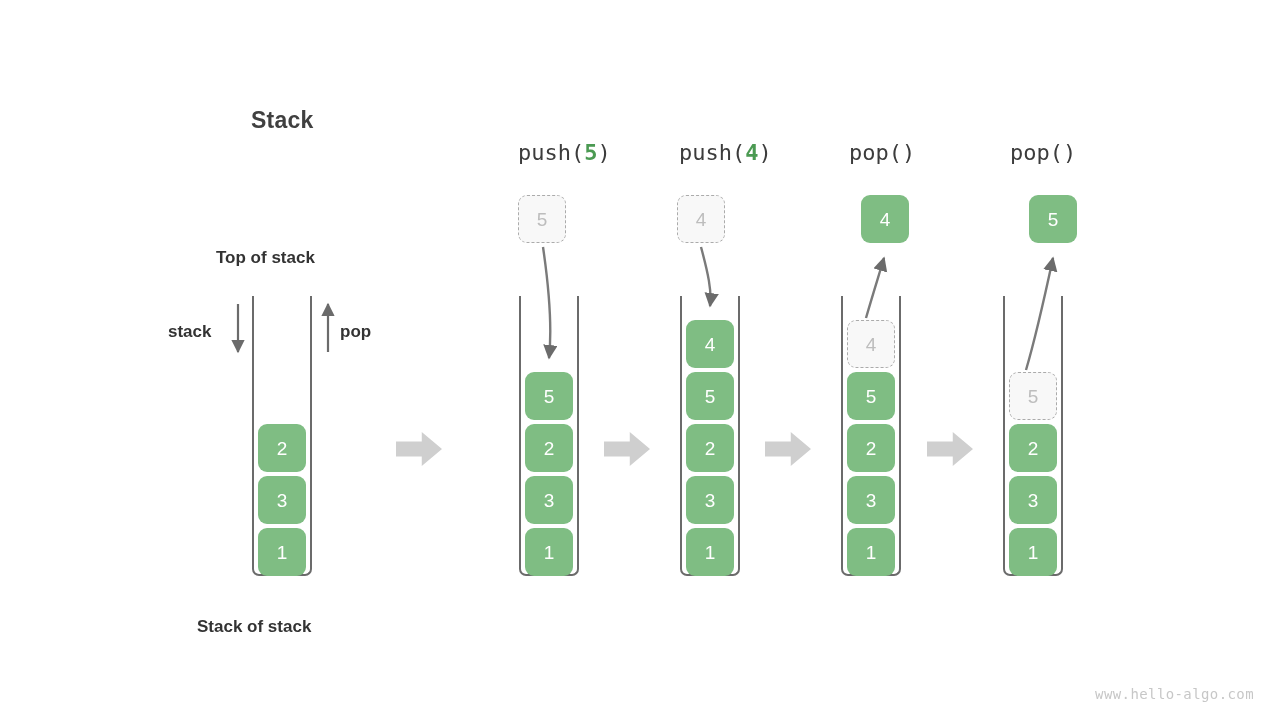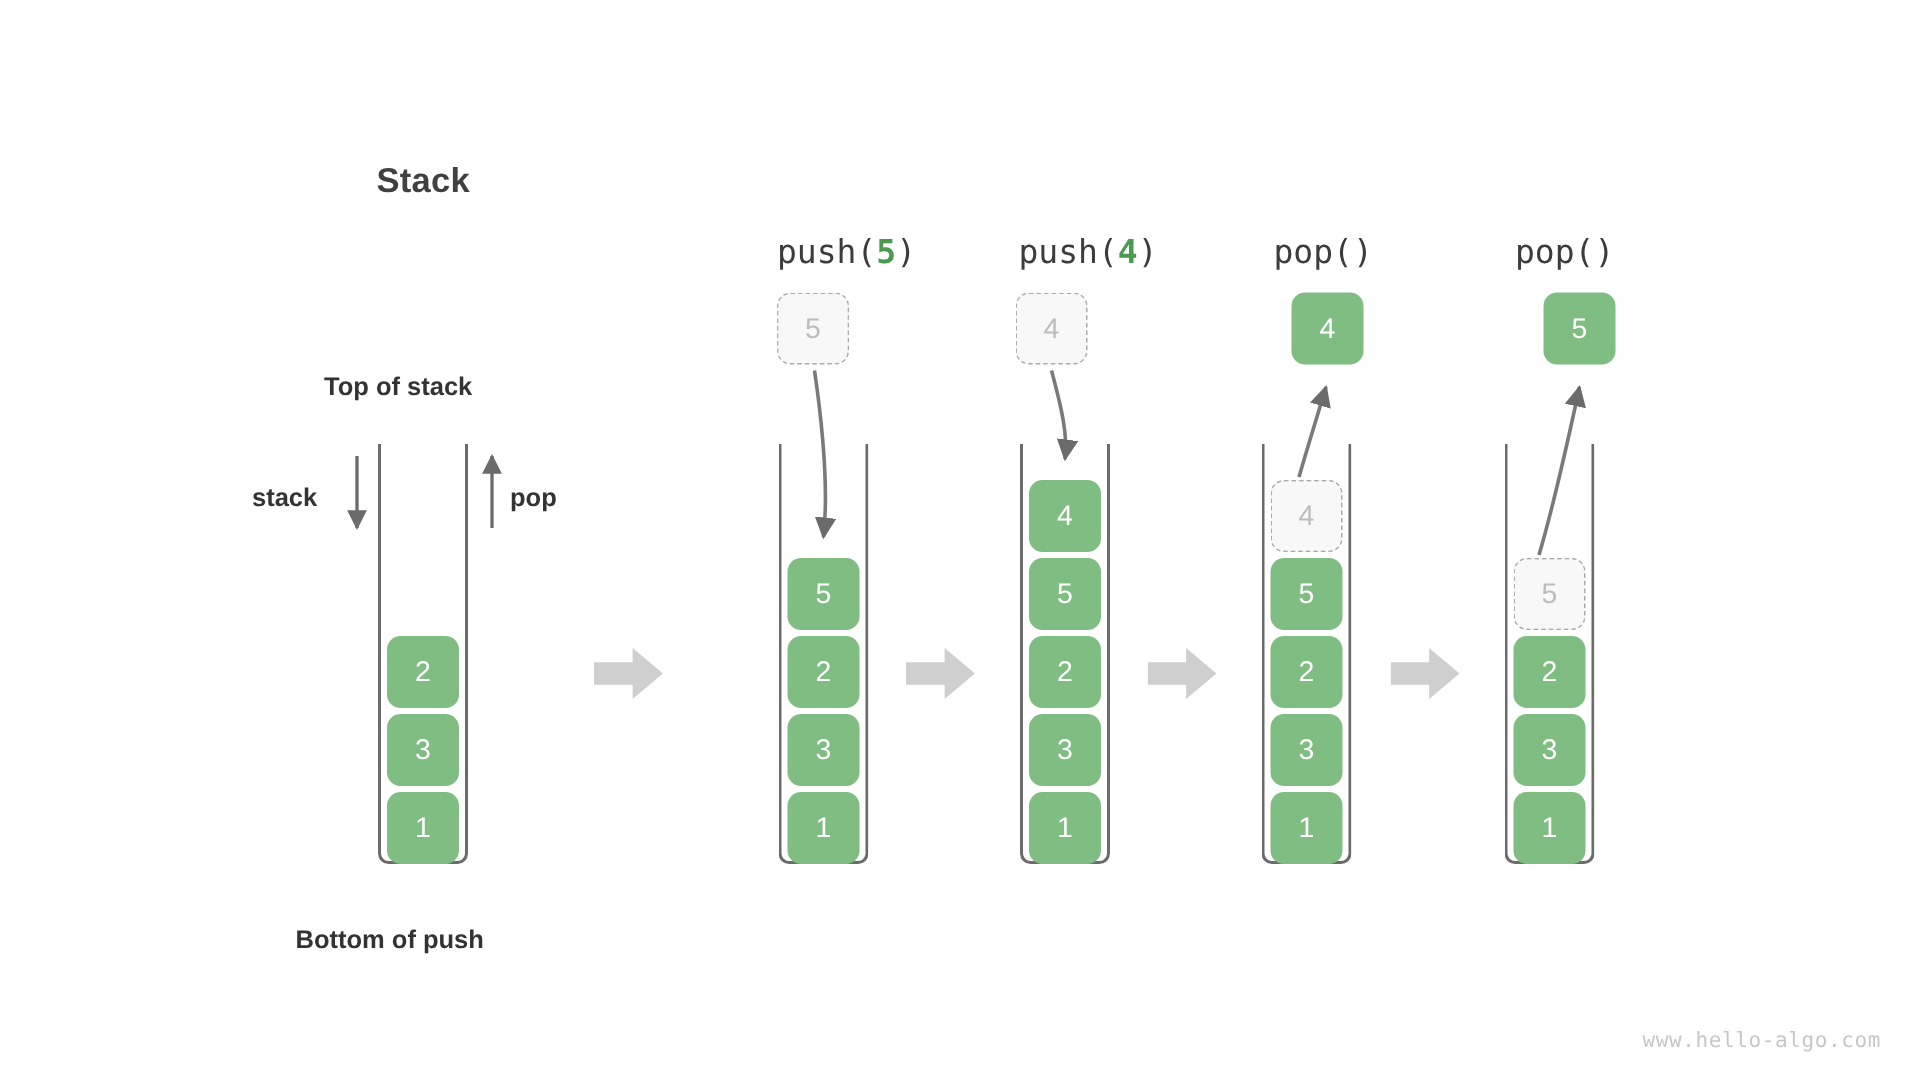--- a/index.html
+++ b/index.html
@@ -48,21 +48,20 @@
 
   
   .op-caption {
     position: absolute;
     top: 140px;
     font-family: "DejaVu Sans Mono", "Liberation Mono", monospace;
     font-size: 22px;
     color: #3c3c3c;
     white-space: nowrap;
     letter-spacing: 0px;
-    margin-top: 16px;
   }
   .op-caption .arg { color: #4b9a52; font-weight: bold; }
 
   
   .stack-box {
     position: absolute;
     width: 60px;
     height: 280px;
     box-sizing: border-box;
     border-left: 2px solid #6b6b6b;
@@ -129,21 +128,21 @@
   }
 </style>
 </head>
 <body>
 
 <div class="canvas">
 
   <div class="stack-title">Stack</div>
 
   <div class="label-bold label-top">Top of stack</div>
-  <div class="label-bold label-bottom">Bottom of push</div>
+  <div class="label-bold label-bottom">Stack of stack</div>
   <div class="label-bold label-push">stack</div>
   <div class="label-bold label-pop">pop</div>
 
   <div class="stack-box" style="left:252px; top:296px;"></div>
   <div class="cell filled" style="left:258px; top:424px;">2</div>
   <div class="cell filled" style="left:258px; top:476px;">3</div>
   <div class="cell filled" style="left:258px; top:528px;">1</div>
 
   <div class="op-caption" style="left:518px;"><span>push(</span><span class="arg">5</span><span>)</span></div>
   <div class="cell ghost" style="left:518px; top:195px;">5</div>

